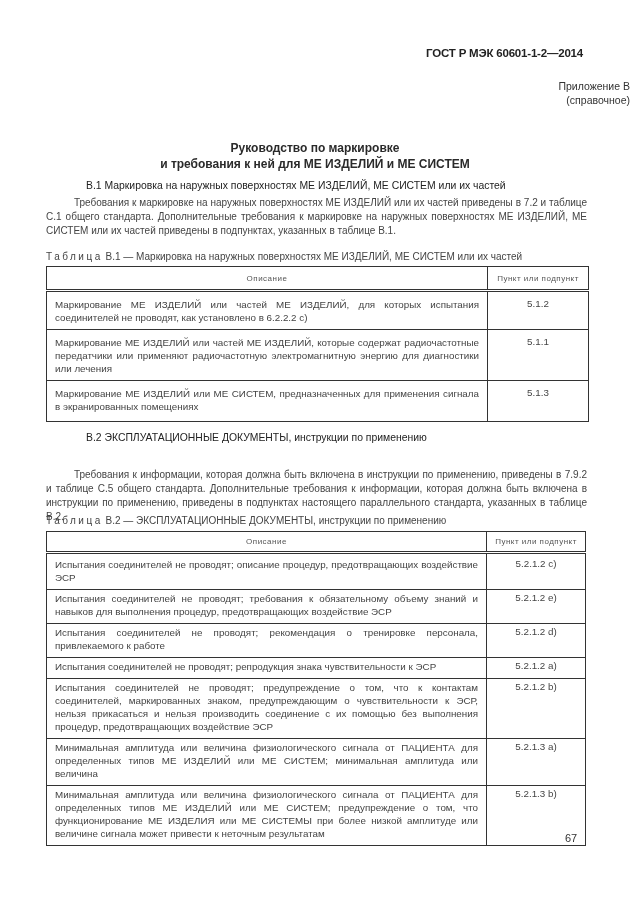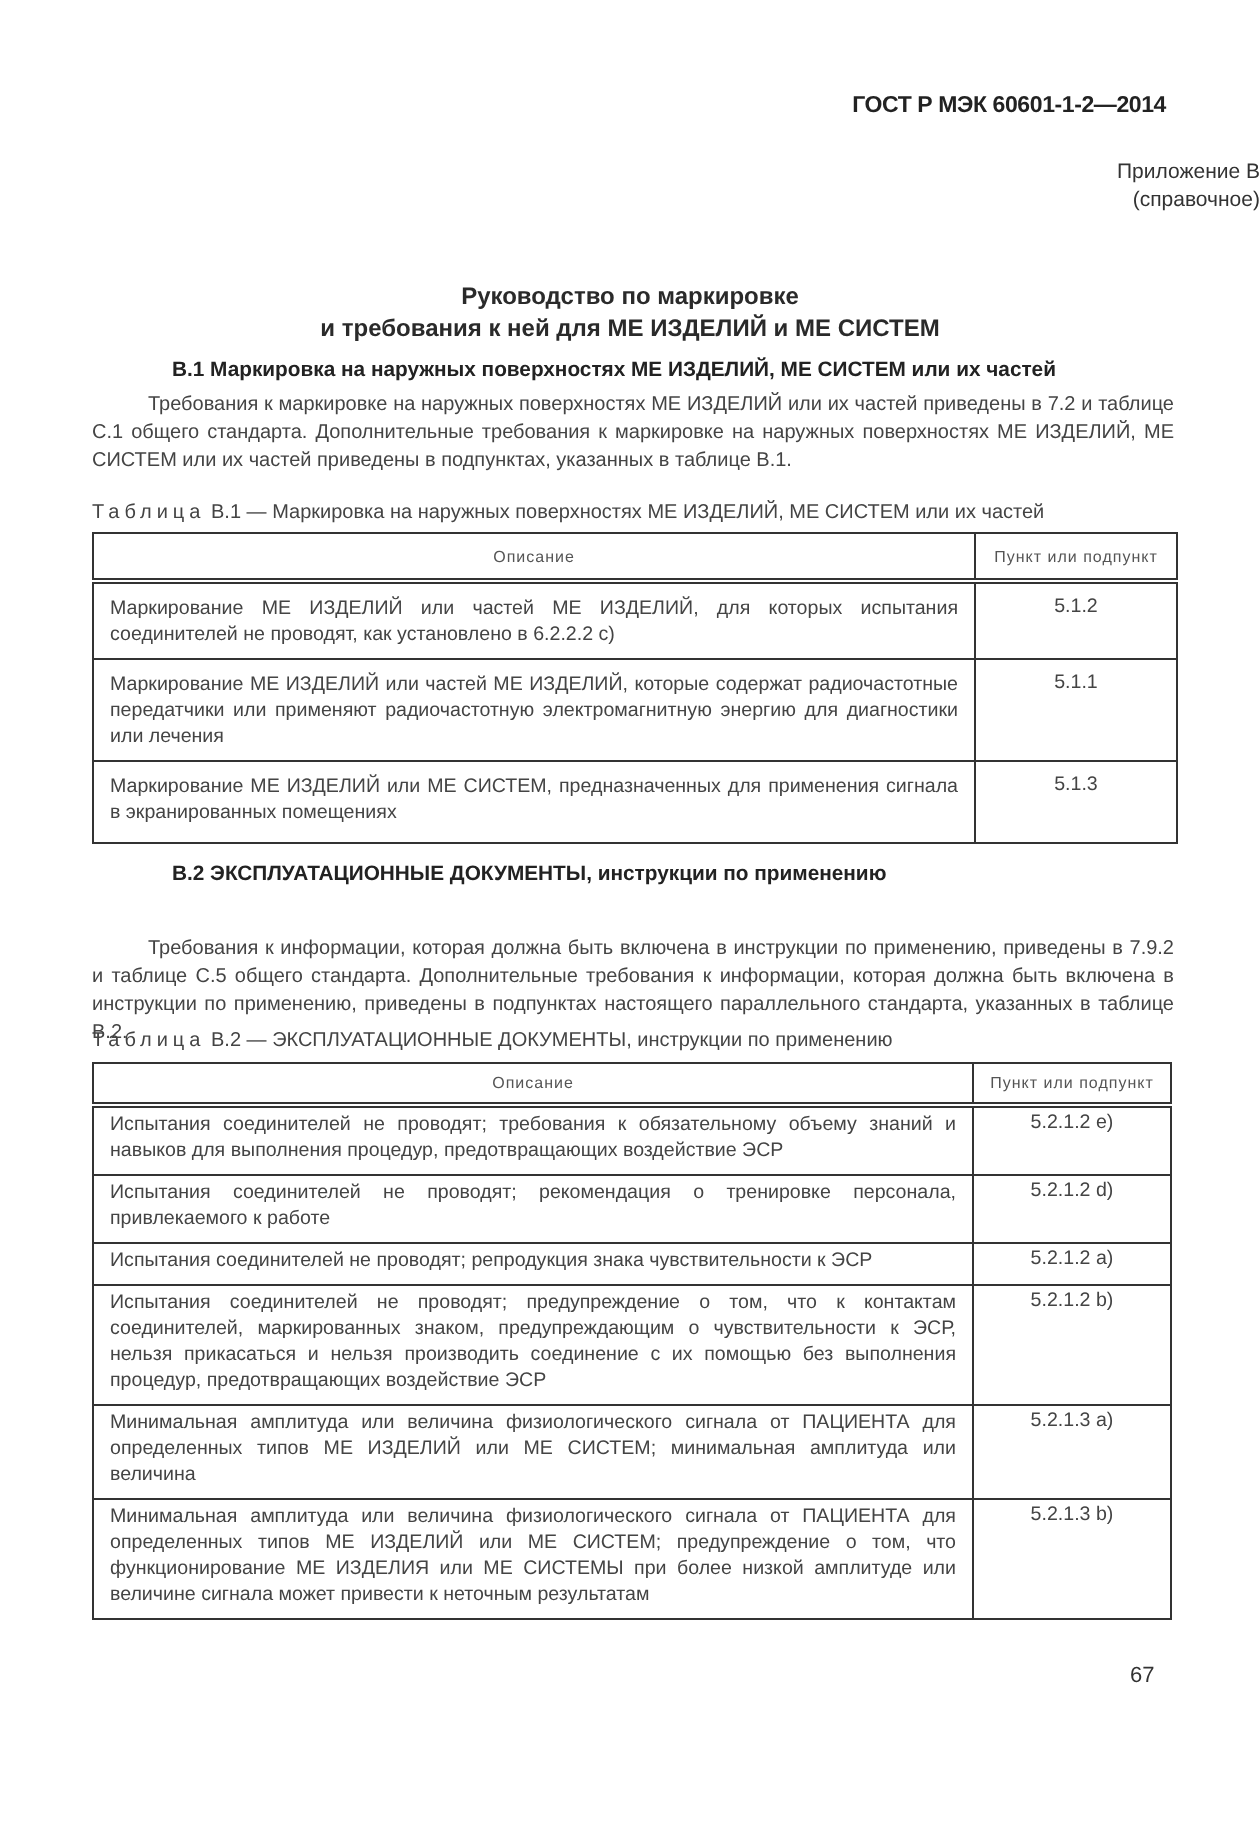--- a/index.html
+++ b/index.html
@@ -2,21 +2,21 @@
 <html><head>
 <meta charset="utf-8">
 <style>
   html, body { margin: 0; padding: 0; background: #ffffff; }
   body { width: 630px; height: 913px; position: relative; overflow: hidden;
          font-family: "Liberation Sans", sans-serif; color: #2a2a2a; }
   .abs { position: absolute; }
   .hdr { top: 47px; right: 47px; font-size: 11.5px; font-weight: bold; color: #222; letter-spacing: -0.2px; }
   .annex { left: 0; width: 630px; text-align: right; font-size: 10.5px; color: #333; }
   .title { left: 0; width: 630px; text-align: center; font-size: 12px; font-weight: bold; color: #2a2a2a; line-height: 16px; }
-  .sec { left: 74px; font-size: 10.4px; font-weight: bold; color: #222; white-space: nowrap; padding-left: 12px; }
+  .sec { left: 74px; font-size: 10.4px; font-weight: normal; color: #222; white-space: nowrap; padding-left: 12px; }
   .para { left: 46px; width: 541px; font-size: 10px; line-height: 14px; color: #444; text-align: justify; }
   .para p { margin: 0; text-indent: 28px; }
   .caption { left: 46px; font-size: 10px; color: #444; white-space: nowrap; }
   .caption .sp { letter-spacing: 2.5px; }
   table { position: absolute; border-collapse: collapse; font-size: 9.8px; color: #444; }
   td, th { border: 1px solid #333; vertical-align: top; }
   th { font-weight: normal; font-size: 8px; color: #555; height: 20px; vertical-align: middle; letter-spacing: 0.5px; }
   thead tr th { border-bottom: 3px double #333; }
   td.desc { padding: 6px 8px 5px 8px; line-height: 13px; text-align: justify; }
   td.ref { text-align: center; padding-top: 6px; }
@@ -75,20 +75,24 @@
 </div>
 
 <table style="left:46px; top:531px; width:540px;">
   <thead>
     <tr>
       <th style="width:437px; height:17px;">Описание</th>
       <th style="height:17px;">Пункт или подпункт</th>
     </tr>
   </thead>
   <tbody>
+    <tr style="height:35px;">
+      <td class="desc" style="padding-top:4px;">Испытания соединителей не проводят; описание процедур, предотвращающих воздействие ЭСР</td>
+      <td class="ref" style="padding-top:4px;">5.2.1.2 с)</td>
+    </tr>
     <tr style="height:30px;">
       <td class="desc" style="padding-top:2px;">Испытания соединителей не проводят; требования к обязательному объему знаний и навыков для выполнения процедур, предотвращающих воздействие ЭСР</td>
       <td class="ref" style="padding-top:2px;">5.2.1.2 е)</td>
     </tr>
     <tr style="height:30px;">
       <td class="desc" style="padding-top:2px;">Испытания соединителей не проводят; рекомендация о тренировке персонала, привлекаемого к работе</td>
       <td class="ref" style="padding-top:2px;">5.2.1.2 d)</td>
     </tr>
     <tr style="height:20px;">
       <td class="desc" style="padding-top:2px;">Испытания соединителей не проводят; репродукция знака  чувствительности к ЭСР</td>

